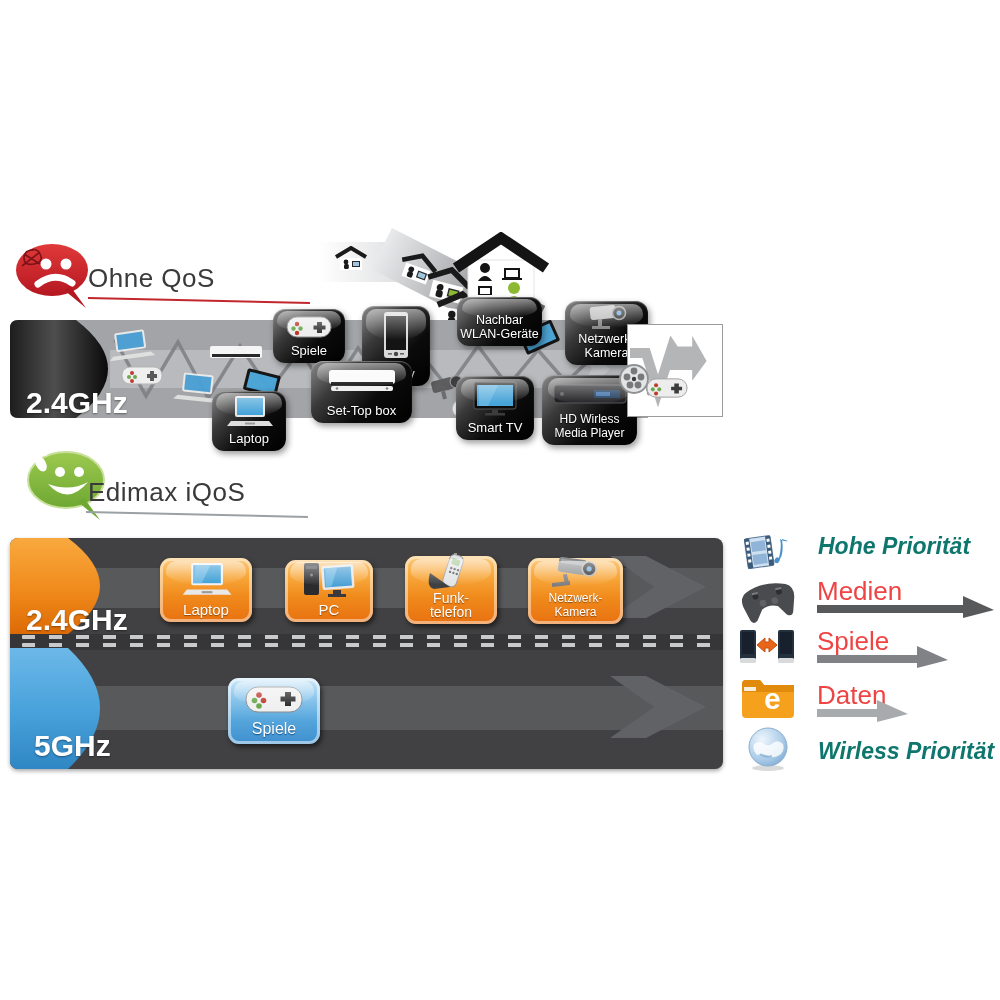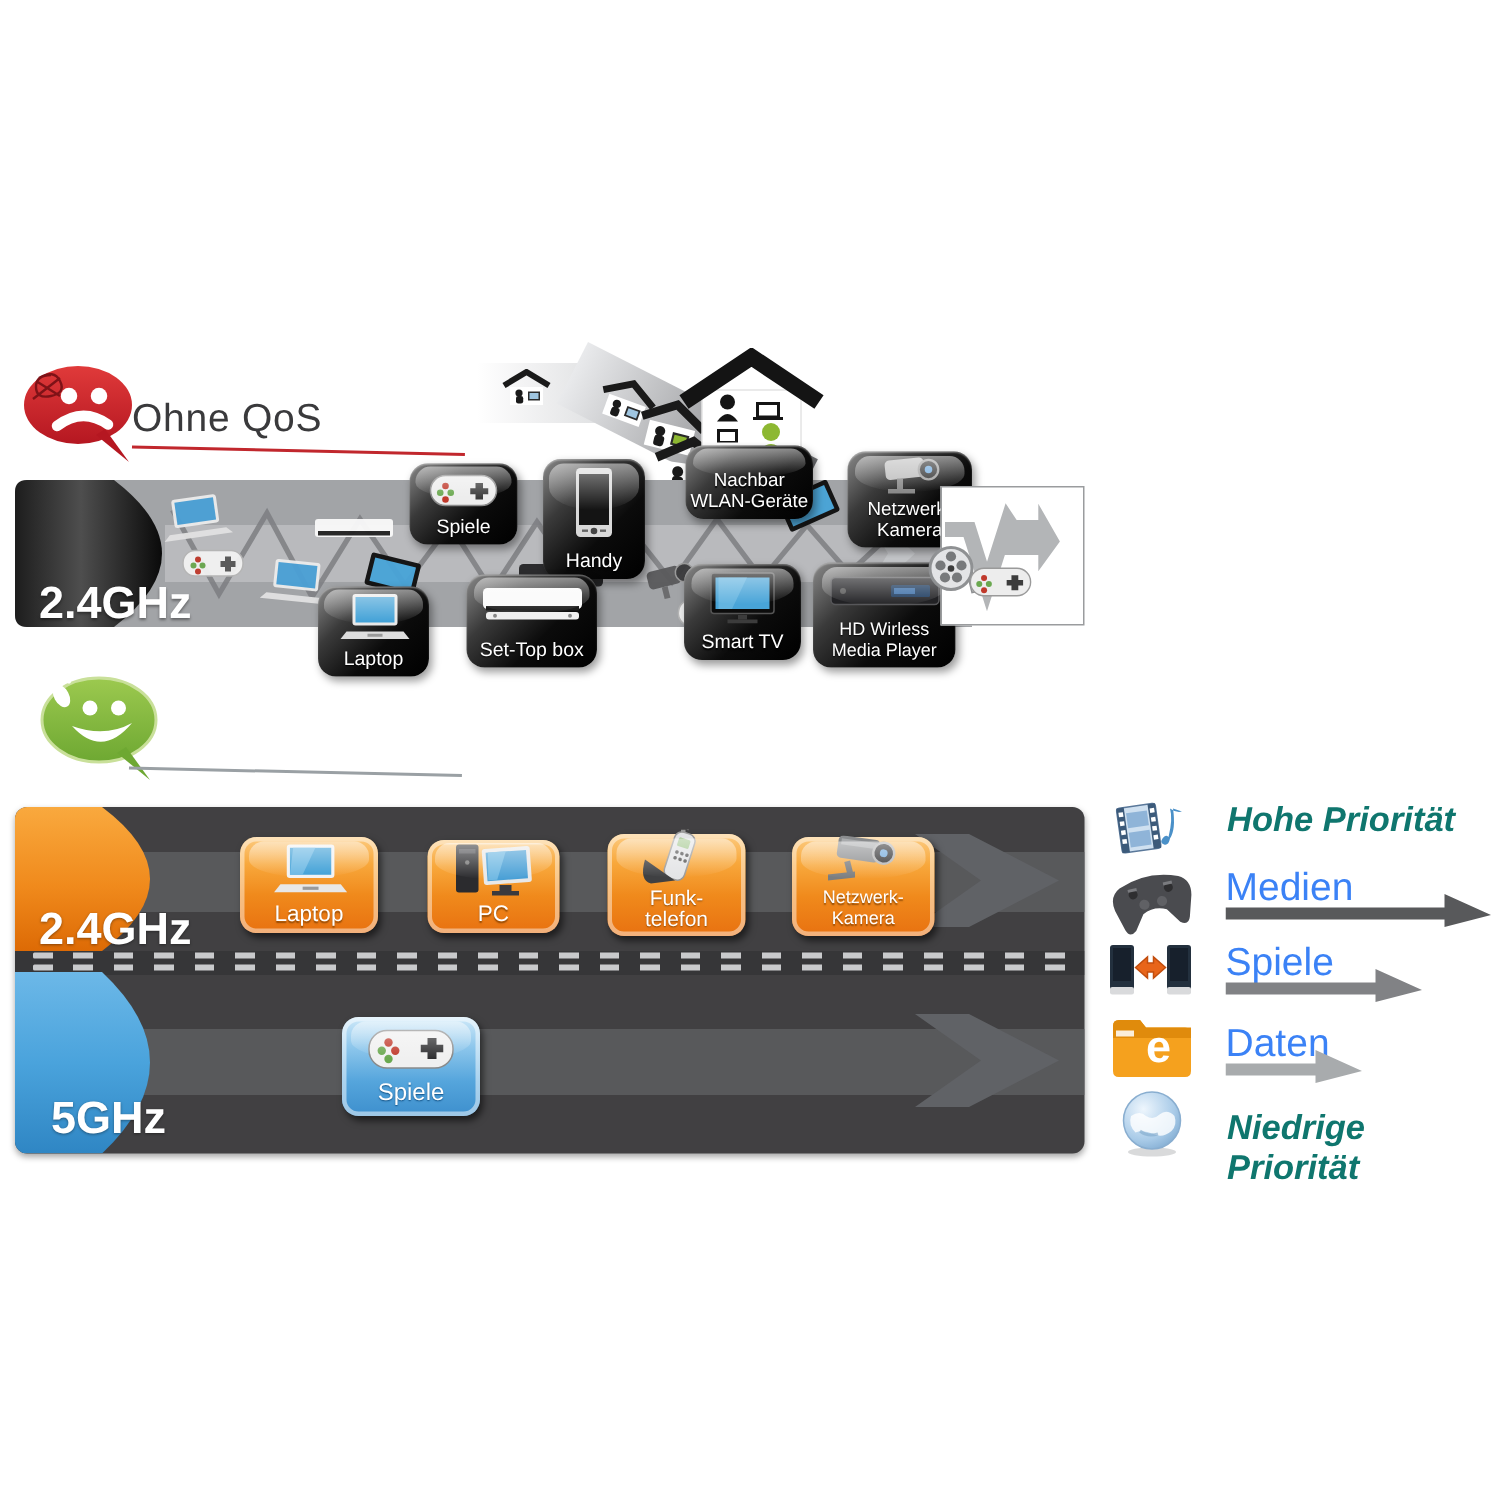--- a/index.html
+++ b/index.html
@@ -48,21 +48,21 @@
   .otile-label { position:relative; color:#fff; font-size:15px; line-height:15px; text-align:center;
                  white-space:pre-line; padding-bottom:5px; text-shadow:0 1px 1px rgba(120,60,0,.8); }
   .bltile { position:absolute; border-radius:11px;
             background:linear-gradient(180deg,#cfe9f9 0%,#8ec7ec 30%,#55a5dc 65%,#3d8fcd 100%);
             box-shadow:inset 0 0 0 3px rgba(255,255,255,.5), 2px 3px 5px rgba(0,0,0,.55);
             display:flex; flex-direction:column; align-items:center; justify-content:flex-end; }
   .bltile-label { position:relative; color:#fff; font-size:16px; text-align:center; padding-bottom:6px;
                   text-shadow:0 1px 1px rgba(0,60,110,.8); }
 
   
-  .legend-label { position:absolute; font-size:26px; color:#3b82f6;text-align:center; }
+  .legend-label { position:absolute; font-size:26px; color:#ef4444;text-align:center; }
   .legend-muted { position:absolute; font-size:23px; font-style:italic; font-weight:bold; color:#0f766e; }
   .legend-icon { position:absolute; }
 
   
   .ribbon-h { position:absolute; left:318px; top:242px; width:100px; height:40px;
               background:linear-gradient(90deg,#ffffff, #d9dadc); }
   .ribbon-d { position:absolute; left:392px; top:228px; width:172px; height:46px;
               background:linear-gradient(90deg,#e9eaec,#6e6f72);
               transform:rotate(27deg); transform-origin:0 0; }
 </style>
@@ -264,21 +264,21 @@
       <svg width="52" height="34" viewBox="0 0 52 34">
           <rect x="12" y="1" width="30" height="21" rx="2" fill="#e8e8e8"></rect>
           <rect x="14" y="3" width="26" height="17" fill="#3d9fd6"></rect>
           <path d="M8 26 L46 26 L50 31 L4 31 Z" fill="#dedede"></path>
           <rect x="22" y="27.5" width="10" height="2" fill="#9a9a9a"></rect>
         </svg>
     </div>
     <span class="btile-label">Laptop</span>
   </div>
 
-  <div class="btile" style="left:311px;top:383px;width:87px;height:62px">
+  <div class="btile" style="left:311px;top:361px;width:101px;height:62px">
     <span class="shine"></span>
     <div class="btile-icon">
       <svg width="70" height="30" viewBox="0 0 70 30">
           <rect x="2" y="2" width="66" height="14" rx="3" fill="#fafafa"></rect>
           <rect x="4" y="18" width="62" height="5" rx="2" fill="#f0f0f0"></rect>
           <rect x="4" y="14" width="62" height="3" fill="#1c1c1c"></rect>
           <circle cx="10" cy="20.5" r="1.3" fill="#888"></circle>
           <circle cx="60" cy="20.5" r="1.3" fill="#888"></circle>
         </svg>
     </div>
@@ -349,20 +349,21 @@
     <path d="M54 52 L76 70 L60 48 Z" fill="#6ea832"></path>
     <circle cx="36" cy="22" r="5" fill="#fff"></circle>
     <circle cx="55" cy="22" r="5" fill="#fff"></circle>
     <path d="M24 34 Q44 56 64 32 Q46 42 24 34 Z" fill="#fff"></path>
     <ellipse cx="17" cy="14" rx="5" ry="8" fill="#fff" transform="rotate(-28 17 14)"></ellipse>
     <circle cx="10" cy="6" r="1.4" fill="#fff"></circle>
       <circle cx="14" cy="4" r="1.4" fill="#fff"></circle>
       <circle cx="18" cy="3.4" r="1.4" fill="#fff"></circle>
       <circle cx="22" cy="4.4" r="1.4" fill="#fff"></circle>
   </svg>
+  <div class="sec-title" style="left:88px;top:477px">Edimax iQoS</div>
   <div class="underline" style="left:86px;top:511px;width:222px;background:#9aa0a4"></div>
 
   <div id="iqos-panel">
 
     <div class="road-stripe" style="top:30px;height:40px"></div>
     <svg class="abs" style="left:600px;top:8px" width="100" height="82" viewBox="0 0 100 82">
       <polygon points="0,10 36,10 96,41 36,72 0,72 44,41" fill="#606266"></polygon>
     </svg>
 
     <div class="divider"></div>
@@ -558,15 +559,15 @@
       <stop offset="0" stop-color="#eef6fd"></stop>
           <stop offset="0.6" stop-color="#a9cbe8"></stop>
           <stop offset="1" stop-color="#6f9ec8"></stop>
     </radialGradient>
       </defs>
     <ellipse cx="24" cy="42" rx="16" ry="3" fill="#c9cacc" opacity="0.7"></ellipse>
     <circle cx="24" cy="21" r="19" fill="url(#gGlobe)" stroke="#89aed0"></circle>
     <path d="M10 18 q6 -4 10 0 q5 3 9 -1 q5 -4 10 1 q2 6 -2 10 q-6 5 -12 2 q-7 -3 -12 -1 q-5 -5 -3 -11 z" fill="#ffffff" opacity="0.8"></path>
     <path d="M16 28 q5 4 12 2" stroke="#7fa8cc" stroke-width="2" fill="none" opacity="0.6"></path>
   </svg>
-  <div class="legend-muted" style="left:818px;top:738px">Niedrige Priorität</div>
+  <div class="legend-muted" style="left:818px;top:738px">Wirless Priorität</div>
 
 </div>
 
 </body></html>

